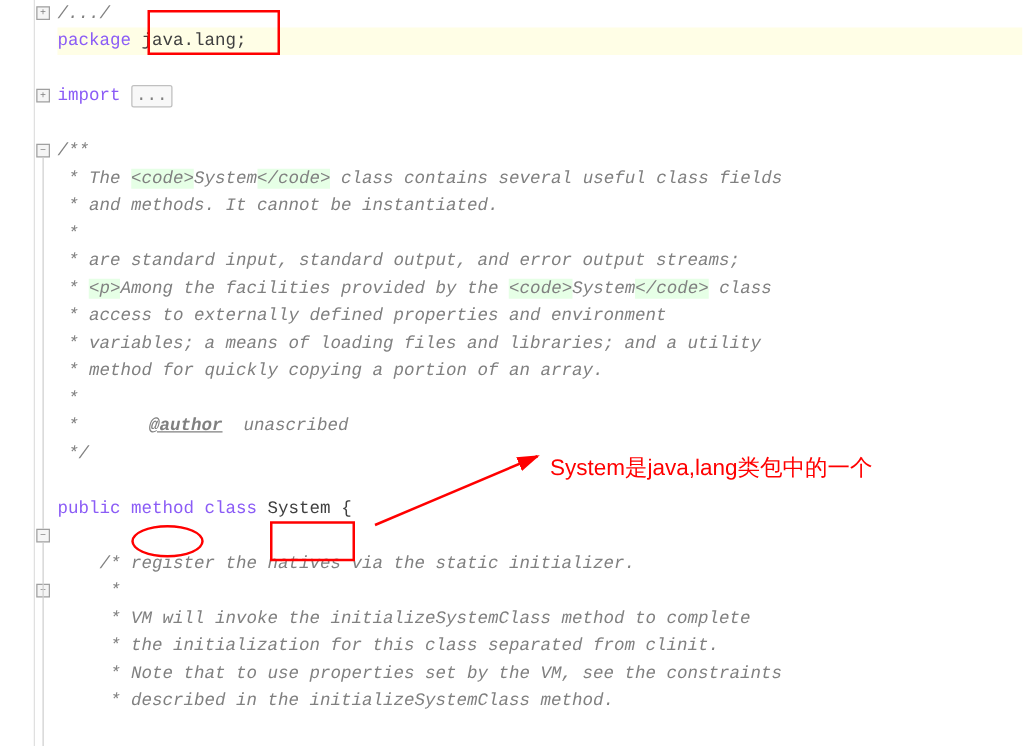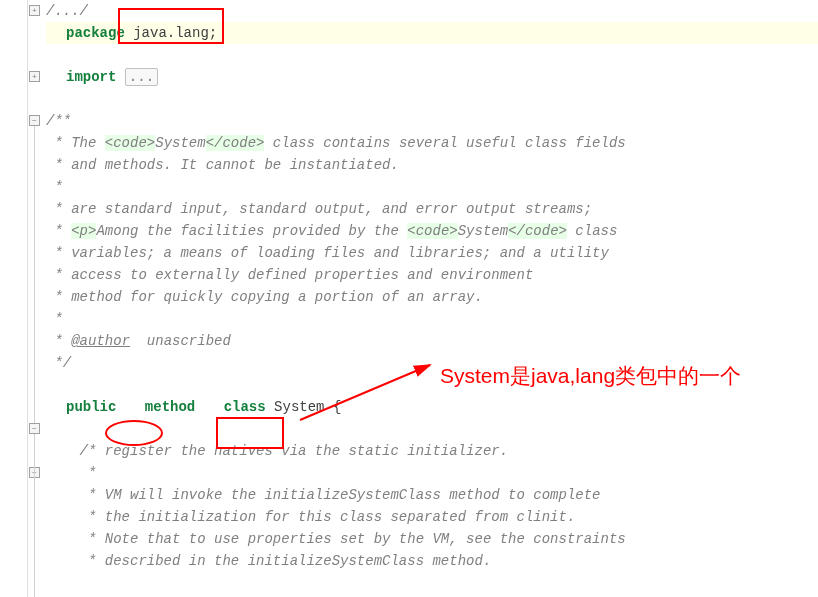--- a/index.html
+++ b/index.html
@@ -49,24 +49,24 @@
     width: 1px;
     background: #d0d0d0;
   }
   .code {
     flex: 1;
     padding-left: 4px;
     position: relative;
     line-height: 22px;
   }
   .line { white-space: pre; position: relative; }
-  .kw { color: #15803d; font-weight: bold; font-style: normal; padding-left: 20px; }
+  .kw { color: #8b5cf6; font-weight: normal; font-style: normal; }
   .comment { color: #808080; font-style: italic; }
   .doc { color: #808080; font-style: italic; }
-  .doctag { color: #808080; font-weight: normal; text-decoration: underline; }
+  .doctag { color: #808080; font-weight: bold; text-decoration: underline; margin-left: 48px; }
   .codemark { color: #808080; background: #e6ffe6; font-style: italic; font-family: Liberation Mono, monospace; }
   .plain { color: #404040; font-style: normal; }
   .fold-placeholder { 
     border: 1px solid #c0c0c0; 
     background: #f8f8f8; 
     padding: 0 3px; 
     color: #808080;
     font-style: normal;
     border-radius: 2px;
   }
@@ -78,21 +78,21 @@
   .red-ellipse {
     border: 2px solid #ff0000;
     border-radius: 50%;
     position: absolute;
     pointer-events: none;
   }
   .annotation {
     position: absolute;
     color: #ff0000;
     font-family: 'Microsoft YaHei', sans-serif;
-    font-size: 21px;
+    font-size: 18px;
     font-style: normal;
   }
   .arrow {
     position: absolute;
     pointer-events: none;
   }
   .caret-line {
     background: #fffee6;
   }
 </style>
@@ -115,22 +115,22 @@
     <div class="line caret-line"><span class="kw">package</span><span class="plain"> java.lang;</span></div>
     <div class="line"> </div>
     <div class="line"><span class="kw">import</span> <span class="fold-placeholder">...</span></div>
     <div class="line"> </div>
     <div class="line"><span class="doc">/**</span></div>
     <div class="line"><span class="doc"> * The </span><span class="codemark">&lt;code&gt;</span><span class="doc">System</span><span class="codemark">&lt;/code&gt;</span><span class="doc"> class contains several useful class fields</span></div>
     <div class="line"><span class="doc"> * and methods. It cannot be instantiated.</span></div>
     <div class="line"><span class="doc"> *</span></div>
     <div class="line"><span class="doc"> * are standard input, standard output, and error output streams;</span></div>
     <div class="line"><span class="doc"> * </span><span class="codemark">&lt;p&gt;</span><span class="doc">Among the facilities provided by the </span><span class="codemark">&lt;code&gt;</span><span class="doc">System</span><span class="codemark">&lt;/code&gt;</span><span class="doc"> class</span></div>
+    <div class="line"><span class="doc"> * access to externally defined properties and environment</span></div>
     <div class="line"><span class="doc"> * variables; a means of loading files and libraries; and a utility</span></div>
-    <div class="line"><span class="doc"> * access to externally defined properties and environment</span></div>
     <div class="line"><span class="doc"> * method for quickly copying a portion of an array.</span></div>
     <div class="line"><span class="doc"> *</span></div>
     <div class="line"><span class="doc"> * </span><span class="doctag">@author</span><span class="doc">  unascribed</span></div>
     <div class="line"><span class="doc"> */</span></div>
     <div class="line"> </div>
     <div class="line"><span class="kw">public</span><span class="plain"> </span><span class="kw">method</span><span class="plain"> </span><span class="kw">class</span><span class="plain"> </span><span class="plain">System</span><span class="plain"> {</span></div>
     <div class="line"> </div>
     <div class="line">    <span class="comment">/* register the natives via the static initializer.</span></div>
     <div class="line">    <span class="comment"> *</span></div>
     <div class="line">    <span class="comment"> * VM will invoke the initializeSystemClass method to complete</span></div>

